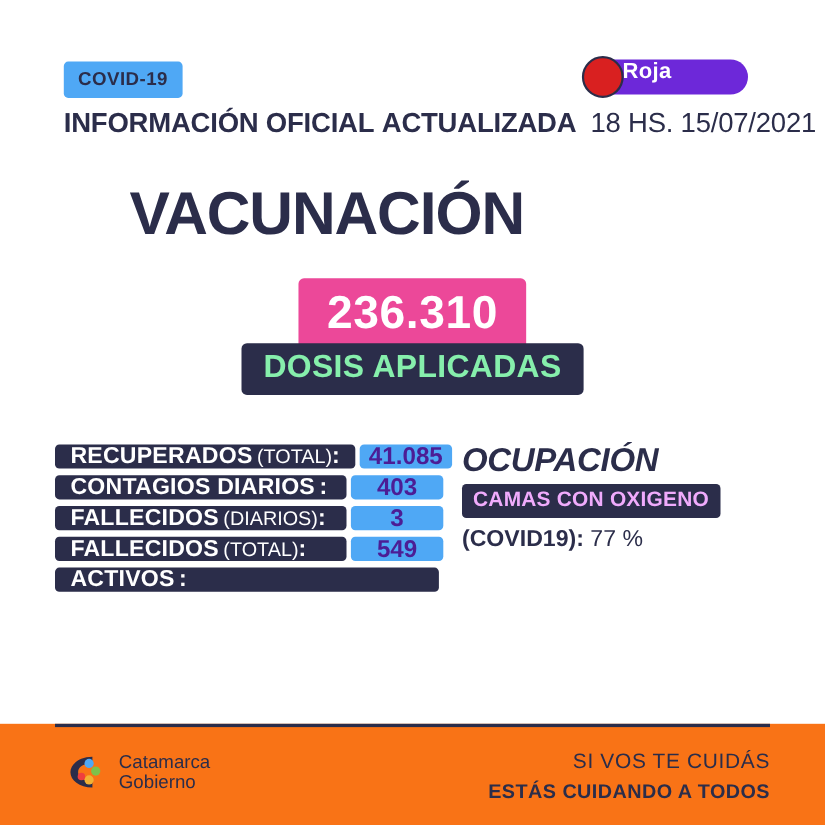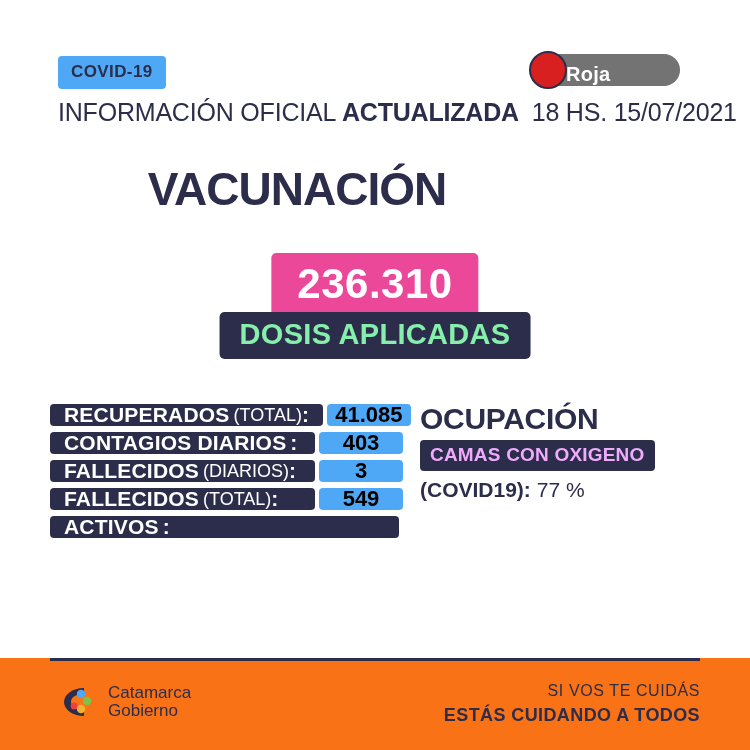--- a/index.html
+++ b/index.html
@@ -38,26 +38,26 @@
     font-size: 17px;
     letter-spacing: 0.4px;
     padding: 6px 13px 7px 13px;
     border-radius: 4px;
   }
 
   .phase-badge {
     position: absolute;
     right: 12px;
     top: -2px;
-    background: #737373;
+    background: #6d28d9;
     border-radius: 20px;
     height: 32px;
     min-width: 150px;
     display: flex;
-    align-items: flex-end;
+    align-items: flex-start;
     padding-left: 34px;
     padding-right: 26px;
   }
 
   .phase-badge .label {
     color: #ffffff;
     font-weight: bold;
     font-size: 20px;
     letter-spacing: 0.3px;
     margin-left: 2px;
@@ -77,32 +77,32 @@
   
   .info-line {
     position: absolute;
     top: 98px;
     left: 58px;
     font-size: 25px;
     color: #2b2d4a;
     letter-spacing: -0.2px;
     white-space: nowrap;
   }
-  .info-line .light { font-weight: normal; text-align: center; }
+  .info-line .light { font-weight: bold; text-align: center; }
   .info-line .bold { font-weight: bold; }
   .info-line .date { font-weight: normal; margin-left: 6px; }
 
   
   .main-title {
     position: absolute;
     top: 162px;
     left: 0;
     width: 594px;
     text-align: center;
-    font-size: 46px;
+    font-size: 55px;
     font-weight: bold;
     color: #2b2d4a;
     letter-spacing: -1px;
   }
 
   
   .vac-number {
     position: absolute;
     top: 253px;
     left: 50%;
@@ -156,21 +156,21 @@
     white-space: nowrap;
     flex: 1 1 auto;
     margin-right: 4px;
   }
   .stat-name .strong { font-weight: bold; letter-spacing: 0.2px; }
   .stat-name .normal { font-weight: normal; font-size: 18px; margin-left: 4px; }
   .stat-name .colon  { font-weight: bold; }
 
   .stat-value {
     background: #4fa8f5;
-    color: #000000;
+    color: #4c1d95;
     border-radius: 4px;
     width: 84px;
     flex: 0 0 84px;
     display: flex;
     align-items: center;
     justify-content: center;
     font-size: 22px;
     font-weight: bold;
   }
 
@@ -180,20 +180,21 @@
     top: 402px;
     left: 420px;
     width: 300px;
   }
 
   .occ-title {
     font-size: 30px;
     font-weight: bold;
     color: #2b2d4a;
     letter-spacing: -0.3px;
+    font-style: italic;
   }
 
   .occ-sub {
     margin-top: 4px;
     display: inline-block;
     background: #2b2d4a;
     color: #f0abfc;
     font-size: 19px;
     font-weight: bold;
     padding: 4px 10px 5px 10px;
@@ -251,21 +252,21 @@
   .brand-text .l2 { font-size: 17px; font-weight: normal; display: block; }
 
   .footer-right {
     position: absolute;
     right: 50px;
     top: 24px;
     text-align: right;
     color: #2b2d4a;
   }
   .footer-right .fr1 {
-    font-size: 16px;
+    font-size: 19px;
     letter-spacing: 0.6px;
     display: block;
     margin-bottom: 5px;
   }
   .footer-right .fr2 {
     font-size: 18px;
     font-weight: bold;
     letter-spacing: 0.4px;
     display: block;
   }

